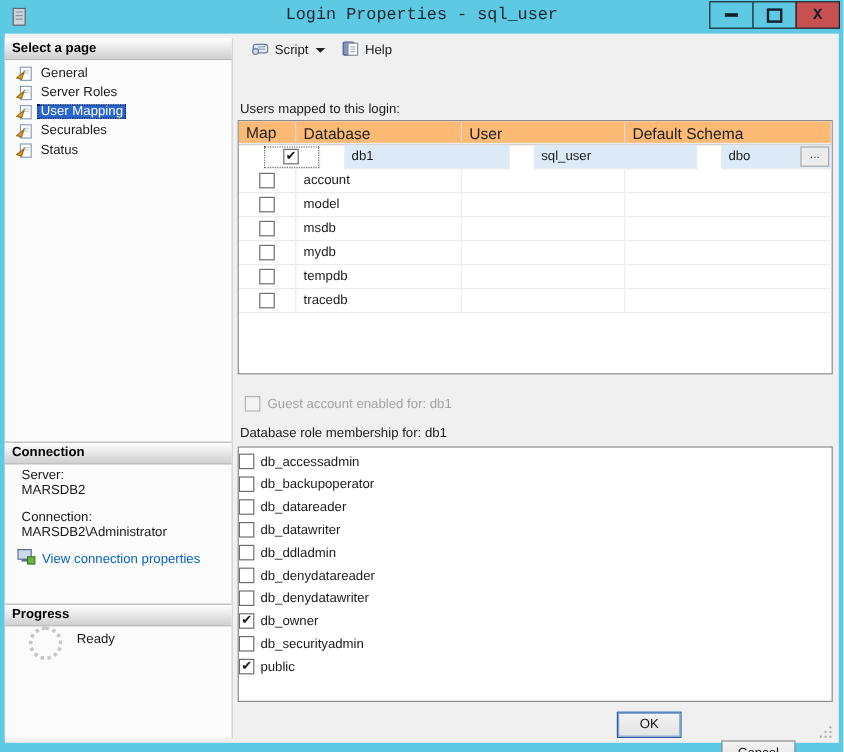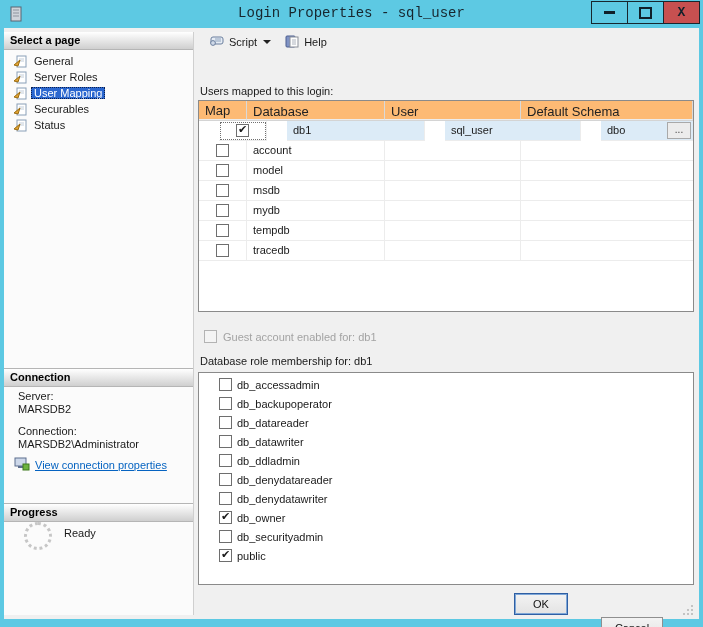--- a/index.html
+++ b/index.html
@@ -21,21 +21,21 @@
   .sidebar{position:absolute;left:0;top:4px;width:190px;height:583px;background:#fbfbfb;border-right:1px solid #cfcfcf;box-sizing:border-box;}
   .side-header{height:17px;line-height:17px;padding-left:6px;font-weight:bold;color:#000;background:linear-gradient(#ffffff,#cfcfcf);border-bottom:1px solid #b5b5b5;}
   .side-header.mid{position:absolute;left:0;right:0;border-top:1px solid #b5b5b5;}
   .pages{padding-top:3px;}
   .page-item{display:flex;align-items:center;height:16px;padding-left:9px;cursor:pointer;}
   .page-item .page-label{padding:0 3px;white-space:nowrap;}
   .page-item.selected .page-label{background:var(--c-accent);color:#fff;outline:1px dotted #0c1f4d;outline-offset:-1px;}
   .page-icon{width:15px;height:13px;margin-right:3px;flex:0 0 auto;}
   .conn-block{position:absolute;left:14px;}
   .link-row{position:absolute;left:10px;display:flex;align-items:center;cursor:pointer;}
-  .link-text{color:var(--c-link);text-decoration:underline;margin-left:5px;}
+  .link-text{color:var(--c-link);margin-left:5px;}
   .spinner{position:absolute;width:22px;height:22px;border:3px dotted #c6c6c6;border-radius:50%;}
   .ready-text{position:absolute;}
   
   .toolbar{position:absolute;left:192px;top:0;width:503px;height:27px;display:flex;align-items:center;padding-left:9px;box-sizing:border-box;}
   .tb-btn{display:flex;align-items:center;gap:4px;padding:2px 4px;cursor:pointer;}
   .caret{width:0;height:0;border-left:4px solid transparent;border-right:4px solid transparent;border-top:4px solid #222;margin-left:2px;}
   .section-label{position:absolute;color:#1a1a1a;}
   
   .grid{position:absolute;left:194px;top:72px;width:496px;height:212px;background:#fff;border:1px solid #8a8a8a;box-sizing:border-box;overflow:hidden;}
   .grid-row{display:flex;height:20px;box-sizing:border-box;}
@@ -49,21 +49,21 @@
   .grid-row.sel .cell{background:var(--c-rowsel);margin-left:20px;}
   .grid-row.sel .cell.map{background:#fff;outline:1px dotted #707070;outline-offset:-2px;}
   .ellipsis-btn{position:absolute;right:2px;top:1px;width:24px;height:17px;background:#ececec;border:1px solid #a9a9a9;font-size:10px;line-height:13px;text-align:center;color:#444;cursor:pointer;box-sizing:border-box;}
   
   .cb{width:13px;height:13px;background:#fff;border:1px solid #6e6e6e;box-sizing:border-box;position:relative;flex:0 0 auto;cursor:pointer;}
   .cb.checked::after{content:"\2714";position:absolute;left:1px;top:-2px;font-size:11px;color:#1a1a1a;}
   .cb.disabled{border-color:#b3b3b3;background:#f4f4f4;}
   .guest-row{position:absolute;left:200px;top:302px;display:flex;align-items:center;gap:6px;color:#a3a3a3;}
   
   .rolelist{position:absolute;left:194px;top:344px;width:496px;height:213px;background:#fff;border:1px solid #8a8a8a;box-sizing:border-box;overflow:hidden;padding-top:2px;}
-  .role-item{display:flex;align-items:center;height:19px;padding-left:20px;gap:5px;}
+  .role-item{display:flex;align-items:center;height:19px;padding-left:0;gap:5px;}
   
   .btn{position:absolute;top:565px;height:22px;background:linear-gradient(#f3f3f3,#e3e3e3);border:1px solid #8f8f8f;text-align:center;line-height:20px;cursor:pointer;box-sizing:border-box;font-size:11px;color:#111;}
   .btn.ok{left:510px;width:54px;border:1px solid #2f5fa3;outline:1px solid #7ea7d8;outline-offset:-2px;}
   .btn.cancel{left:597px;width:62px;margin-top:24px;}
   .grip{position:absolute;right:5px;bottom:3px;width:12px;height:12px;opacity:.7;}
 </style>
 </head>
 <body>
 
 <div class="window">

